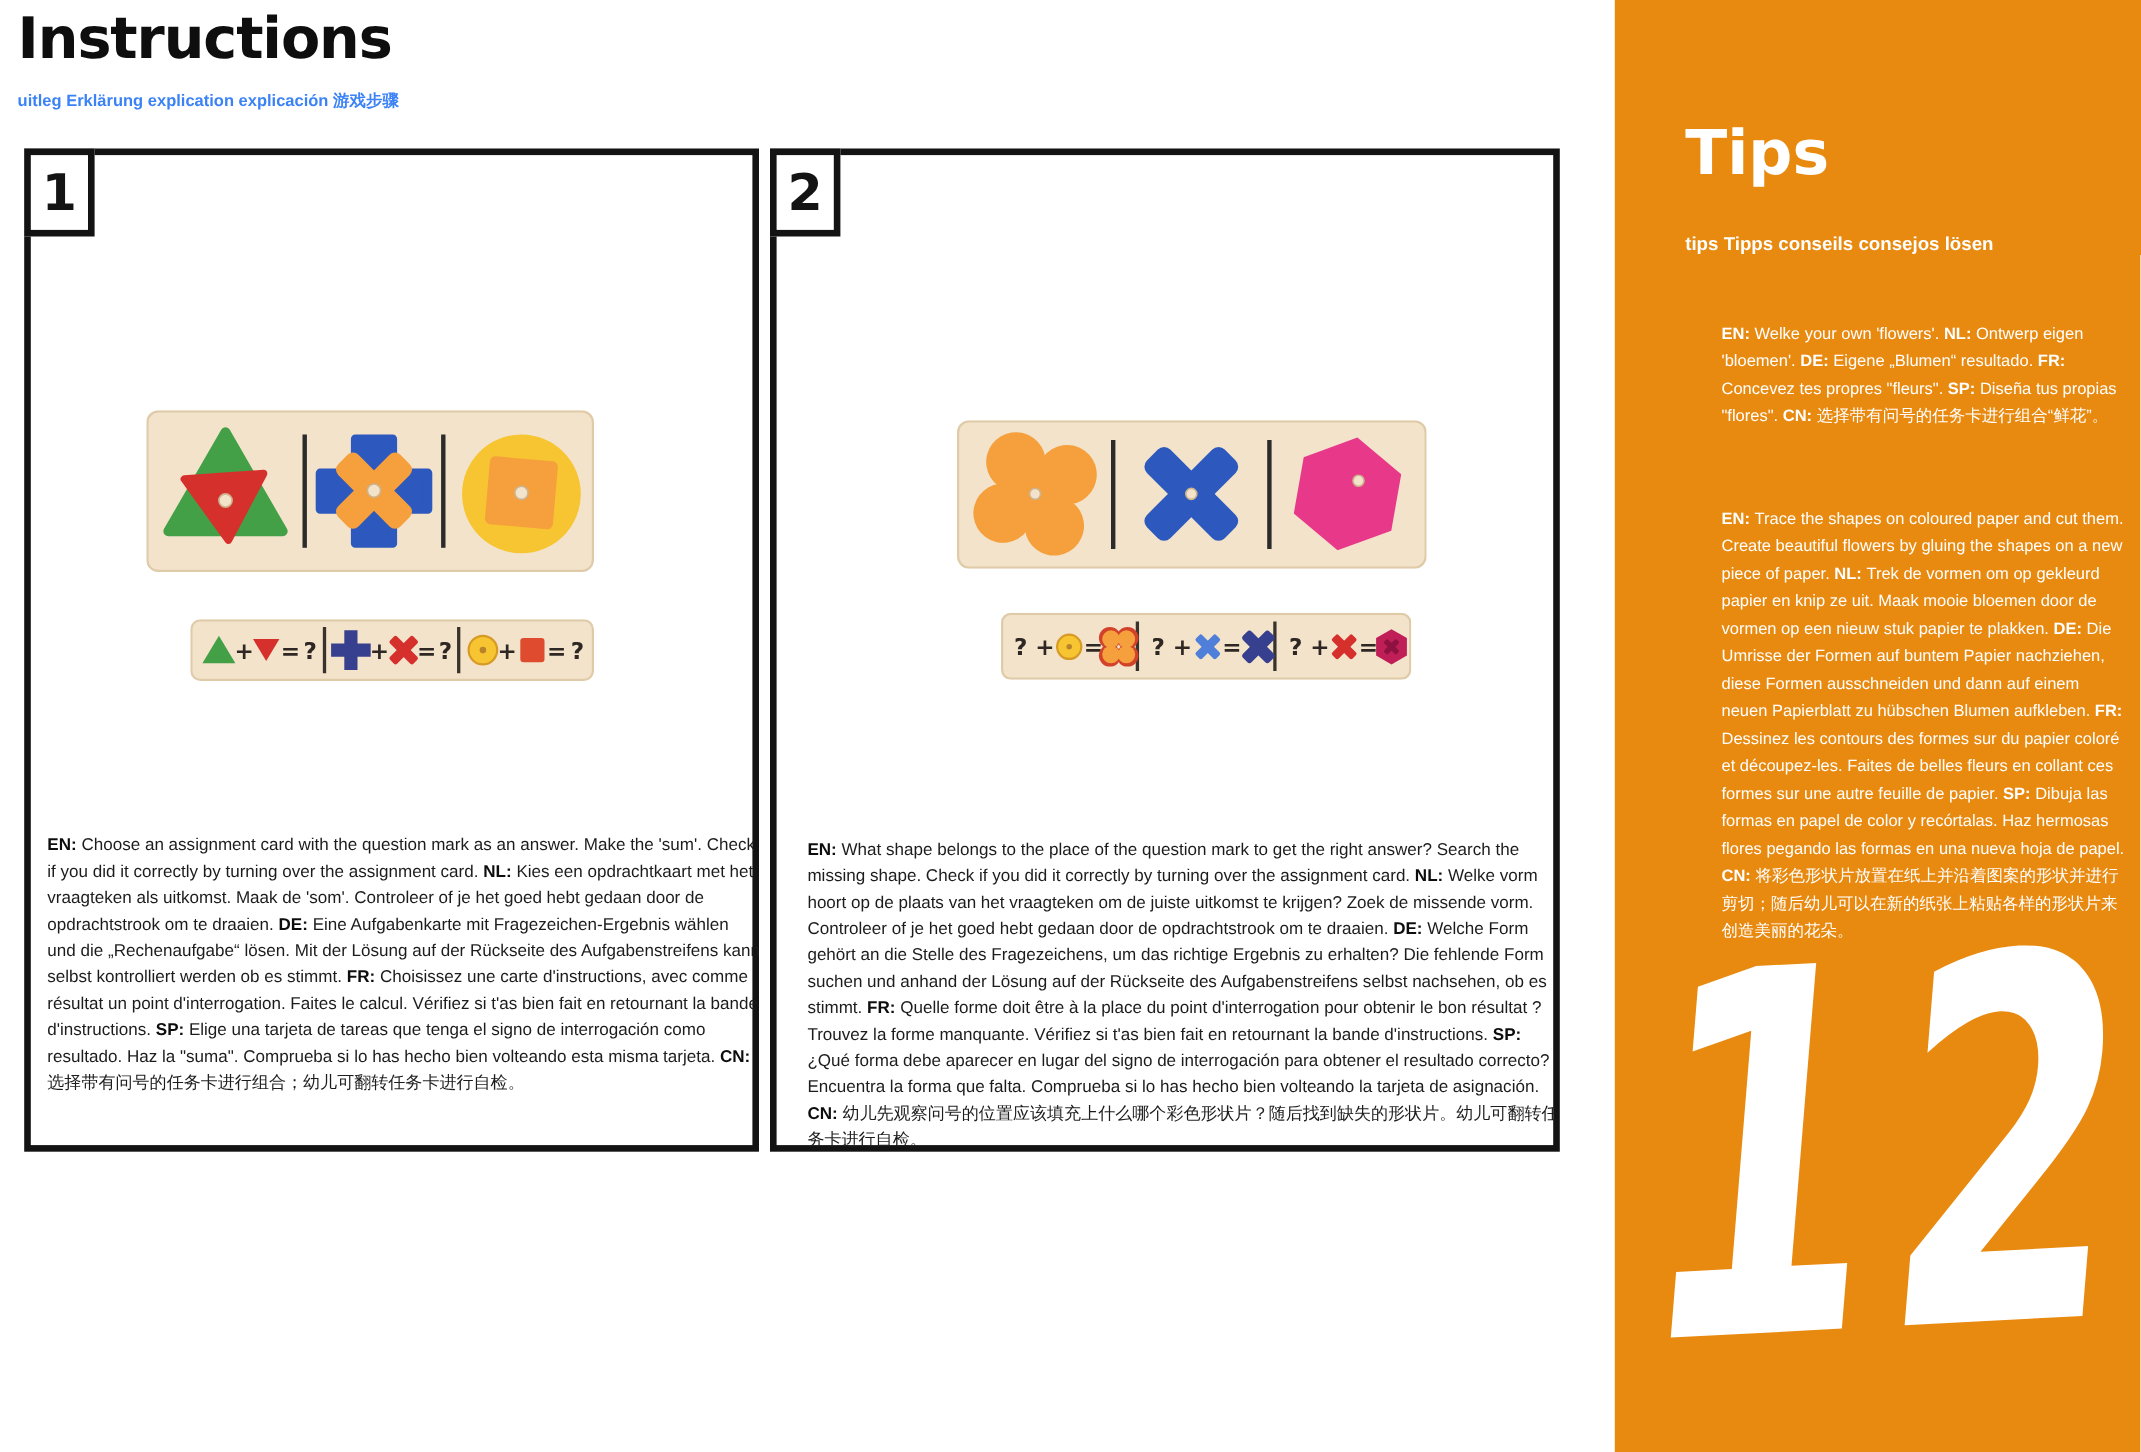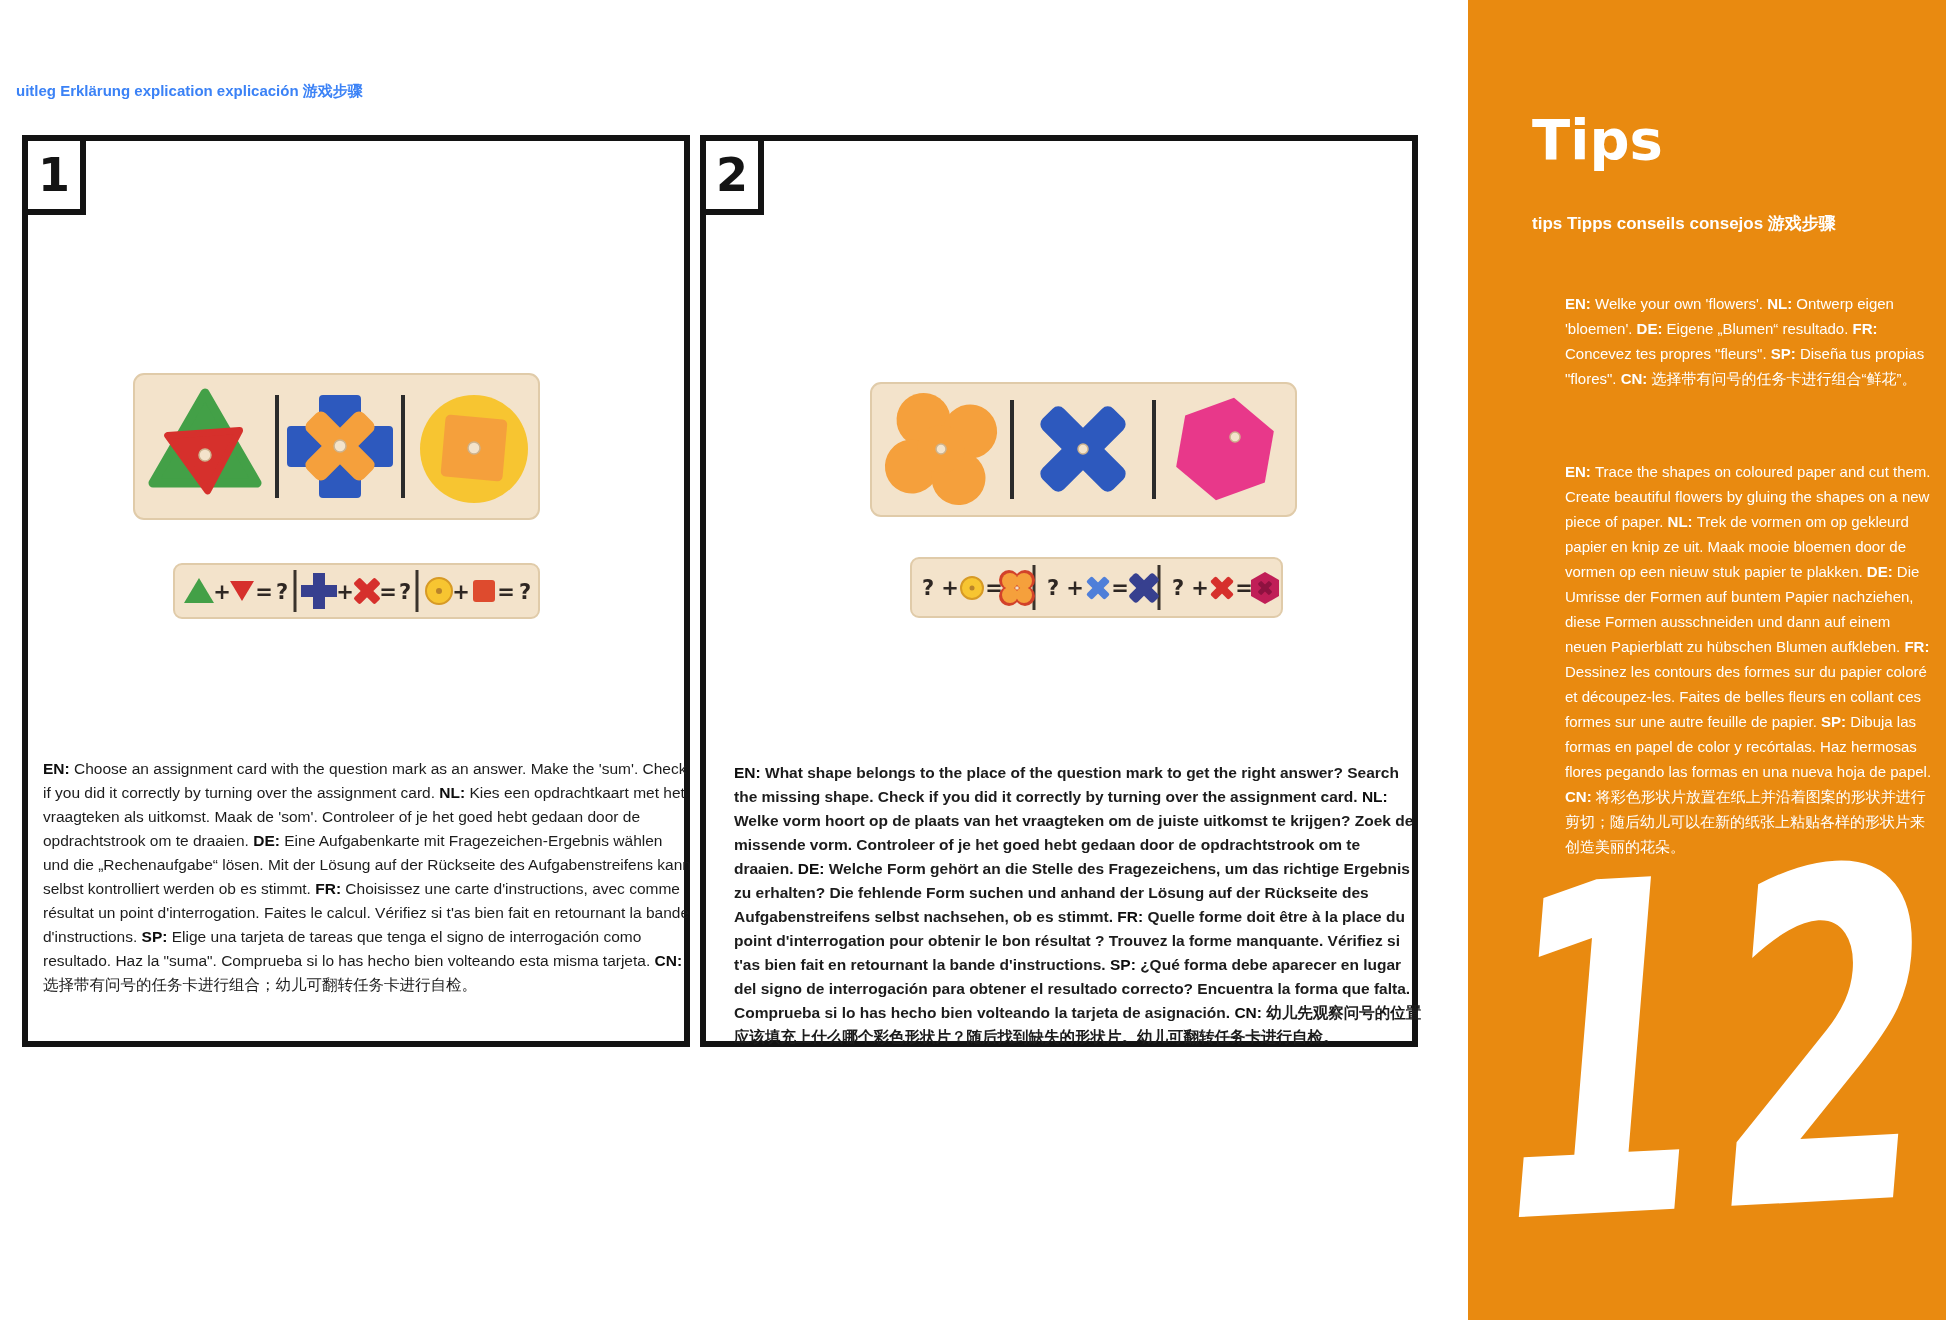--- a/index.html
+++ b/index.html
@@ -30,21 +30,21 @@
   .board-img,.strip-img{position:absolute;display:block;}
   .board1{left:105px;top:232px;width:407px;height:147px;}
   .strip1{left:145px;top:422px;width:367px;height:56px;}
   .board2{left:164px;top:241px;width:427px;height:135px;}
   .strip2{left:204px;top:416px;width:373px;height:61px;}
   .instructions{
     position:absolute;font-size:15.5px;line-height:24px;color:#1c1c1c;text-align:left;margin-left:11px;
   }
   .instructions b{color:#0d0d0d;}
   .panel-1 .instructions{left:4px;top:600px;width:648px;}
-  .panel-2 .instructions{left:17px;top:604px;width:688px;font-weight:bold;}
+  .panel-2 .instructions{left:17px;top:604px;width:688px;}
   .sidebar{
     position:absolute;left:1435px;top:0;width:511px;height:1320px;
     background:var(--sidebar);color:#ffffff;overflow:hidden;margin-left:33px;
   }
   .tips-title{
     position:absolute;left:64px;top:112px;margin:0;
     font-family:"DejaVu Sans","Liberation Sans",sans-serif;
     font-size:56px;font-weight:800;line-height:1;color:#fff;
   }
   .tips-subtitle{position:absolute;left:64px;top:212px;font-size:17px;font-weight:bold;color:#fff;}
@@ -61,20 +61,21 @@
   svg text{
     font-family:"DejaVu Sans","Liberation Sans",sans-serif;
     font-weight:bold;font-size:21px;fill:var(--strip_symbol);text-anchor:middle;
   }
 </style>
 </head>
 <body>
 
 <div class="page">
 
+  <h1 class="title">Instructions</h1>
   <div class="subtitle">uitleg Erklärung explication explicación 游戏步骤</div>
 
   <section class="panel panel-1">
     <div class="badge">
       <span>1</span>
     </div>
 
     <svg class="board-img board1" viewBox="0 0 407 147">
       <rect x="1" y="1" width="405" height="145" rx="10" fill="var(--wood)" stroke="var(--wood_edge)" stroke-width="2"></rect>
       <line x1="144" y1="22" x2="144" y2="125" stroke="#2B2B2B" stroke-width="4"></line>
@@ -201,19 +202,19 @@
           <rect x="352.5" y="23" width="5" height="16" rx="1.5"></rect>
         </g>
       </g>
     </svg>
 
     <p class="instructions"><b>EN: </b><span>What shape belongs to the place of the question mark to get the right answer? Search the missing shape. Check if you did it correctly by turning over the assignment card. </span><b>NL: </b><span>Welke vorm hoort op de plaats van het vraagteken om de juiste uitkomst te krijgen? Zoek de missende vorm. Controleer of je het goed hebt gedaan door de opdrachtstrook om te draaien. </span><b>DE: </b><span>Welche Form gehört an die Stelle des Fragezeichens, um das richtige Ergebnis zu erhalten? Die fehlende Form suchen und anhand der Lösung auf der Rückseite des Aufgabenstreifens selbst nachsehen, ob es stimmt. </span><b>FR: </b><span>Quelle forme doit être à la place du point d'interrogation pour obtenir le bon résultat ? Trouvez la forme manquante. Vérifiez si t'as bien fait en retournant la bande d'instructions. </span><b>SP: </b><span>¿Qué forma debe aparecer en lugar del signo de interrogación para obtener el resultado correcto? Encuentra la forma que falta. Comprueba si lo has hecho bien volteando  la tarjeta de asignación. </span><b>CN: </b><span>幼儿先观察问号的位置应该填充上什么哪个彩色形状片？随后找到缺失的形状片。幼儿可翻转任务卡进行自检。</span></p>
   </section>
 
   <aside class="sidebar">
     <h2 class="tips-title">Tips</h2>
-    <div class="tips-subtitle">tips Tipps conseils consejos 游戏步骤</div>
+    <div class="tips-subtitle">tips Tipps conseils consejos lösen</div>
     <p class="tip tip-1"><b>EN: </b><span>Welke your own 'flowers'. </span><b>NL: </b><span>Ontwerp eigen 'bloemen'. </span><b>DE: </b><span>Eigene „Blumen“ resultado.  </span><b>FR: </b><span>Concevez tes propres "fleurs". </span><b>SP: </b><span>Diseña tus propias "flores". </span><b>CN: </b><span>选择带有问号的任务卡进行组合“鲜花”。</span></p>
     <p class="tip tip-2"><b>EN: </b><span>Trace the shapes on coloured paper and cut them. Create beautiful flowers by gluing the shapes on a new piece of paper. </span><b>NL: </b><span>Trek de vormen om op gekleurd papier en knip ze uit. Maak mooie bloemen door de vormen op een nieuw stuk papier te plakken. </span><b>DE: </b><span>Die Umrisse der Formen auf buntem Papier nachziehen, diese Formen ausschneiden und dann auf einem neuen Papierblatt zu hübschen Blumen aufkleben. </span><b>FR: </b><span>Dessinez les contours des formes sur du papier coloré et découpez-les. Faites de belles fleurs en collant ces formes sur une autre feuille de papier. </span><b>SP: </b><span>Dibuja las formas en papel de color y recórtalas. Haz hermosas flores pegando las formas en una nueva hoja de papel. </span><b>CN: </b><span>将彩色形状片放置在纸上并沿着图案的形状并进行剪切；随后幼儿可以在新的纸张上粘贴各样的形状片来创造美丽的花朵。</span></p>
     <div class="watermark">123</div>
   </aside>
 
 </div>
 
 </body></html>

